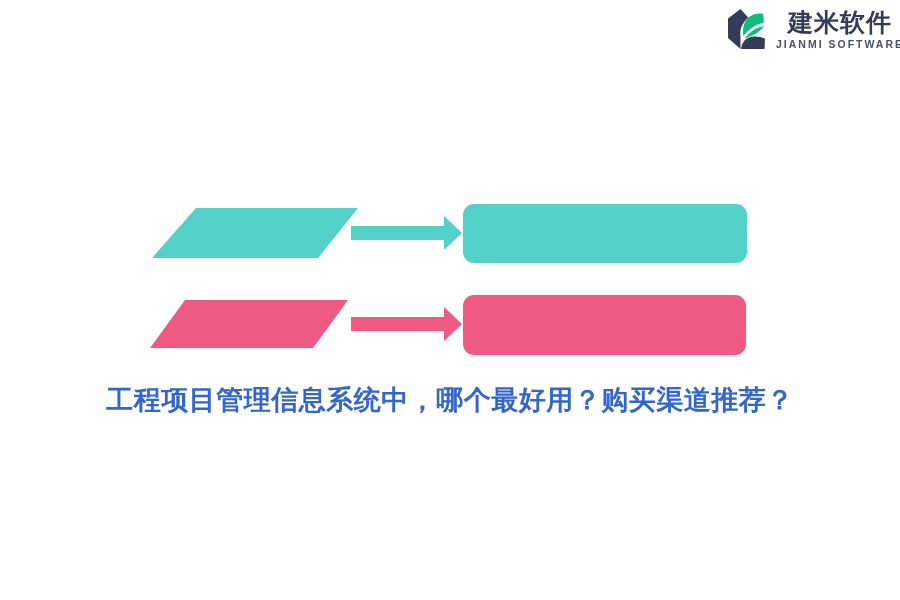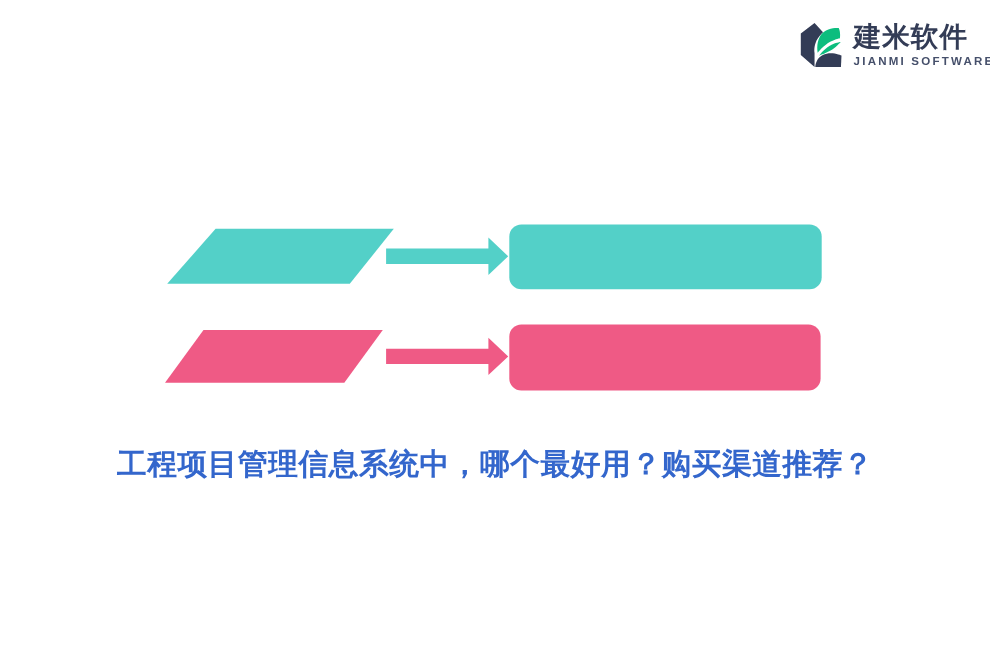--- a/index.html
+++ b/index.html
@@ -11,27 +11,28 @@
     height: 600px;
     background: #ffffff;
     font-family: "Liberation Sans", sans-serif;
     overflow: hidden;
     position: relative;
   }
 
   
   .brand {
     position: absolute;
-    top: 16px;
+    top: 4px;
     left: 724px;
     width: 176px;
     height: 50px;
     display: flex;
     align-items: center;
     gap: 8px;
+    text-align: center;
   }
   .brand-mark {
     width: 44px;
     height: 44px;
     flex: 0 0 44px;
     display: block;
   }
   .brand-text {
     display: flex;
     flex-direction: column;
@@ -66,21 +67,21 @@
     height: 200px;
   }
   .diagram svg {
     display: block;
   }
 
   
   .headline {
     position: absolute;
     left: 0;
-    top: 404px;
+    top: 382px;
     width: 900px;
     text-align: center;
     font-family: "Liberation Serif", "DejaVu Serif", serif;
     font-weight: bold;
     font-size: 27px;
     letter-spacing: 0.5px;
     color: #3366cc;
     white-space: nowrap;
   }
 </style>

